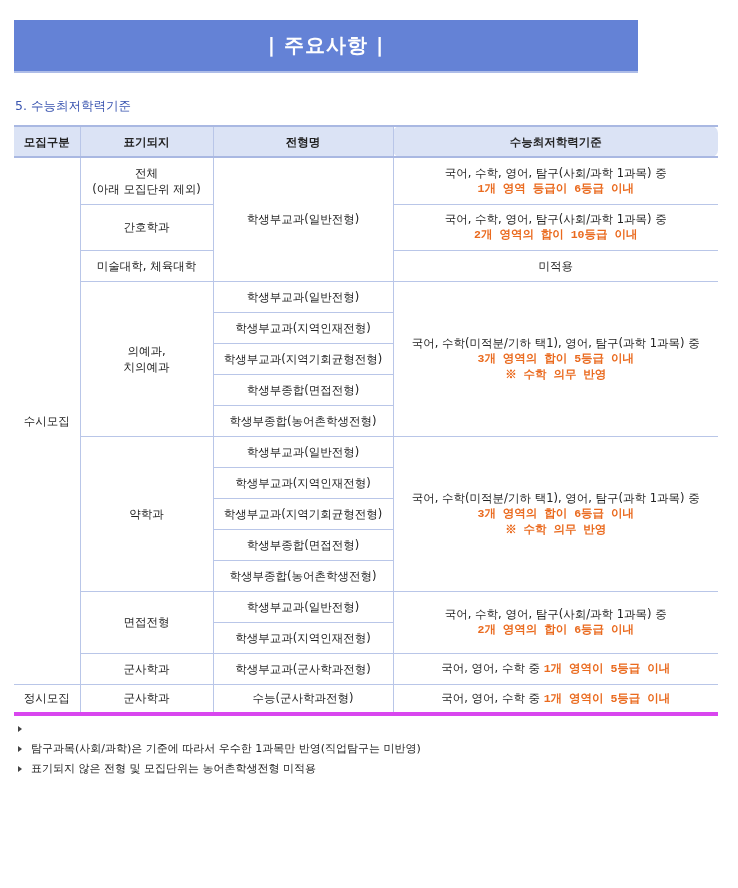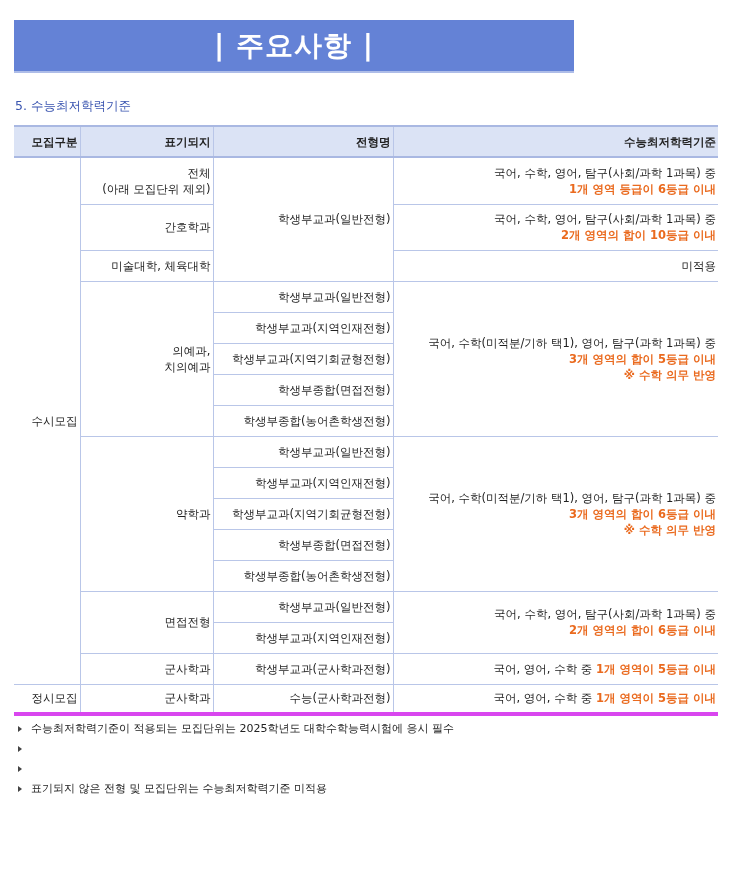--- a/index.html
+++ b/index.html
@@ -1,24 +1,24 @@
 <!DOCTYPE html>
 <html><head>
 <meta charset="utf-8">
 <style>
   * { box-sizing: border-box; margin: 0; padding: 0; }
   html, body { width: 738px; height: 888px; background: #ffffff; overflow: hidden; }
   body { font-family: "DejaVu Sans", "Liberation Sans", sans-serif; color: #222; position: relative; }
 
   .banner {
-    position: absolute; left: 14px; top: 20px; width: 560px; height: 53px;
+    position: absolute; left: 14px; top: 20px; width: 624px; height: 53px;
     background: #6482d6;
     border-bottom: 2px solid #aebde8;
     display: flex; align-items: center; justify-content: center;
-    color: #ffffff; font-size: 28px; font-weight: bold; letter-spacing: 1px;
+    color: #ffffff; font-size: 20px; font-weight: bold; letter-spacing: 1px;
   }
 
   .section-title {
     position: absolute; left: 15px; top: 98px;
     font-size: 12.5px; font-weight: normal; color: #3a55b0;
   }
 
   table.criteria {
     position: absolute; left: 14px; top: 125px; width: 704px;
     border-collapse: collapse; table-layout: fixed;
@@ -27,38 +27,38 @@
   table.criteria col.c1 { width: 66px; }
   table.criteria col.c2 { width: 133px; }
   table.criteria col.c3 { width: 180px; }
   table.criteria col.c4 { width: 325px; }
 
   table.criteria th, table.criteria td {
     border-top: 1px solid #b9c6e8;
     border-bottom: 1px solid #b9c6e8;
     border-left: 1px solid #b9c6e8;
     border-right: 1px solid #b9c6e8;
-    text-align: right; vertical-align: middle;
+    text-align: center; vertical-align: middle;
     line-height: 16px; padding: 0 2px;
   }
   table.criteria tr > :first-child { border-left: none; }
-  table.criteria tr > :last-child { border-right: none; }
+  table.criteria tr > :last-child { border-right: none; border-radius: 7px; }
 
   table.criteria thead th {
     background: #dbe3f5; font-weight: bold; height: 31px; color: #222;
     border-top: 2px solid #a9b8e2; border-bottom: 2px solid #a9b8e2;
   }
   table.criteria tbody tr:last-child td { border-bottom: 4px solid #d946ef; }
 
   .h47 { height: 47px; }
   .h46 { height: 46px; }
   .h31 { height: 31px; }
   .h30 { height: 30px; }
 
-  .hl { color: #ea6a1e; font-weight: bold; }
+  .hl { color: #ea6a1e; font-weight: bold; font-family: Liberation Mono, monospace; }
   .line { display: block; }
 
   .notes {
     position: absolute; left: 14px; top: 719px; list-style: none;
     font-size: 11px; color: #222;
   }
   .notes li { height: 20px; line-height: 20px; display: flex; align-items: center; }
   .notes .bullet {
     display: inline-block; width: 0; height: 0;
     border-top: 3px solid transparent; border-bottom: 3px solid transparent;
@@ -191,25 +191,22 @@
       <td>
         <span>국어, 영어, 수학 중 </span><span class="hl">1개 영역이 5등급 이내</span>
       </td>
     </tr>
   </tbody>
 </table>
 
 <ul class="notes">
   <li>
       <span class="bullet"></span>
-      <span>수능최저학력기준이 적용되는 모집단위는 2025학년도 대학수학능력시험에 응시 필수</span>
     </li>
   <li>
       <span class="bullet"></span>
+      <span>탐구과목(사회/과학)은 기준에 따라서 우수한 1과목만 반영(직업탐구는 미반영)</span>
     </li>
   <li>
       <span class="bullet"></span>
-    </li>
-  <li>
-      <span class="bullet"></span>
-      <span>표기되지 않은 전형 및 모집단위는 수능최저학력기준 미적용</span>
+      <span>표기되지 않은 전형 및 모집단위는 농어촌학생전형 미적용</span>
     </li>
 </ul>
 
 </body></html>

